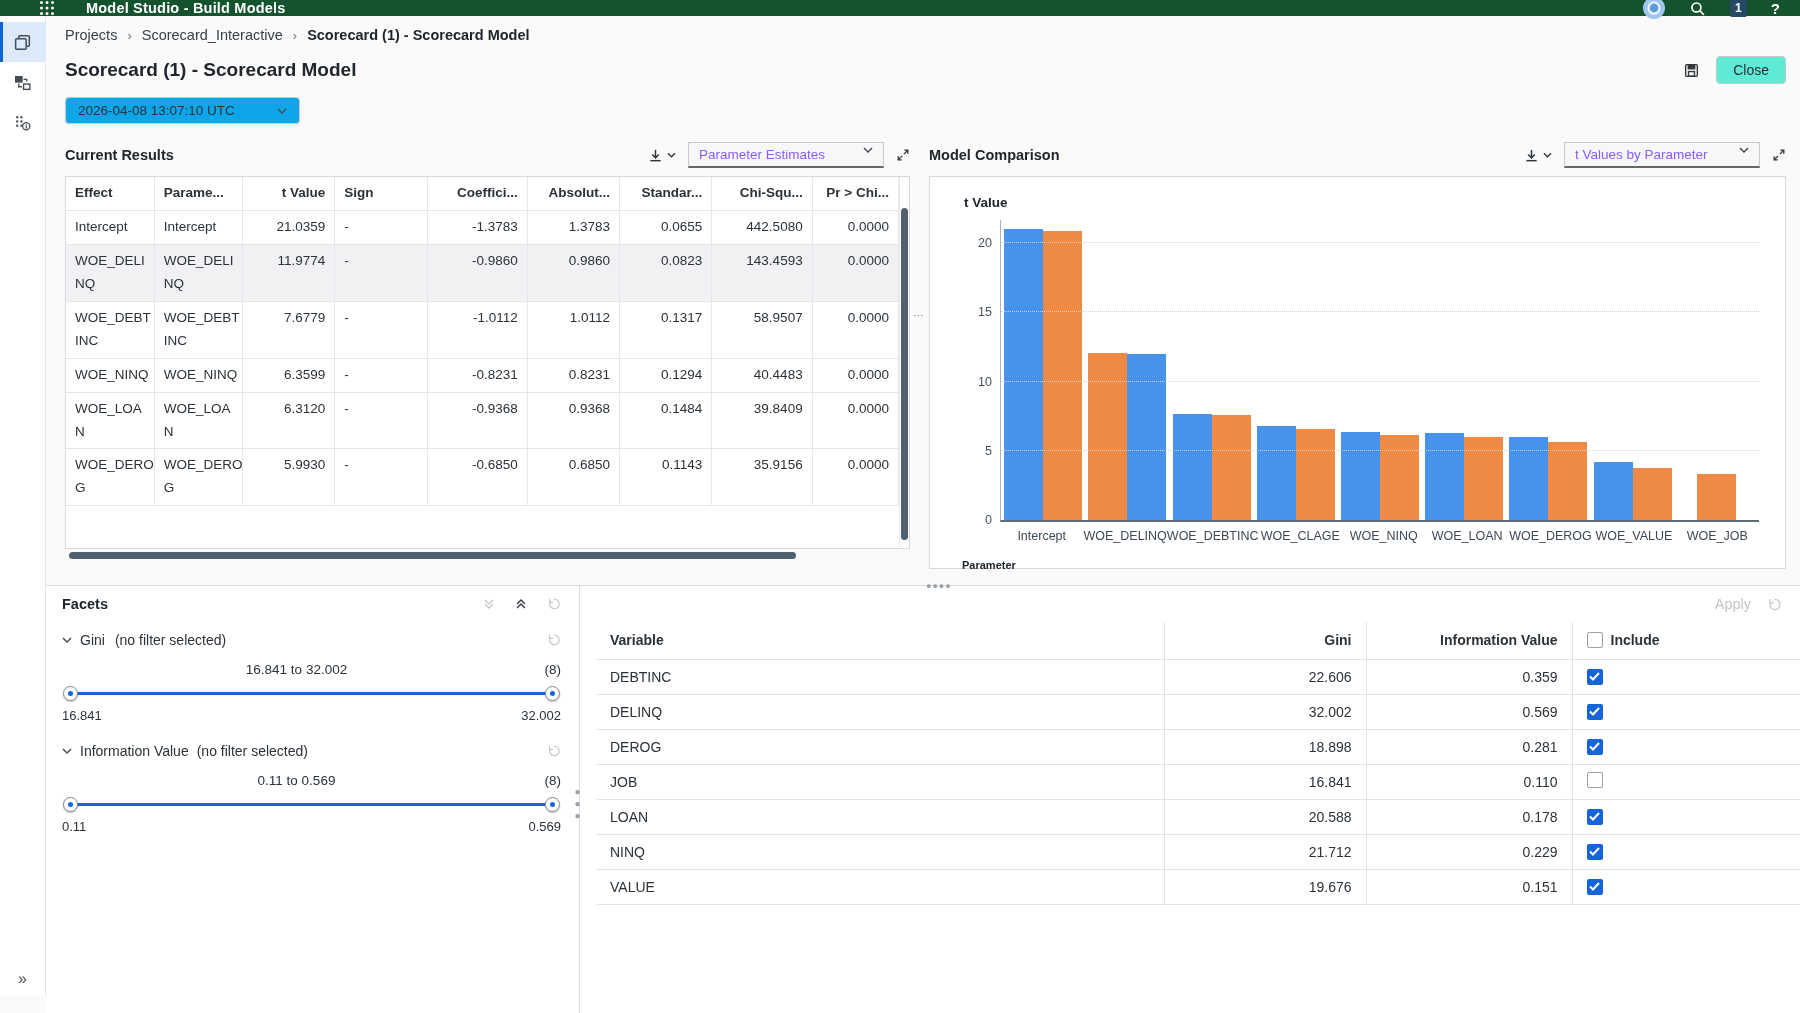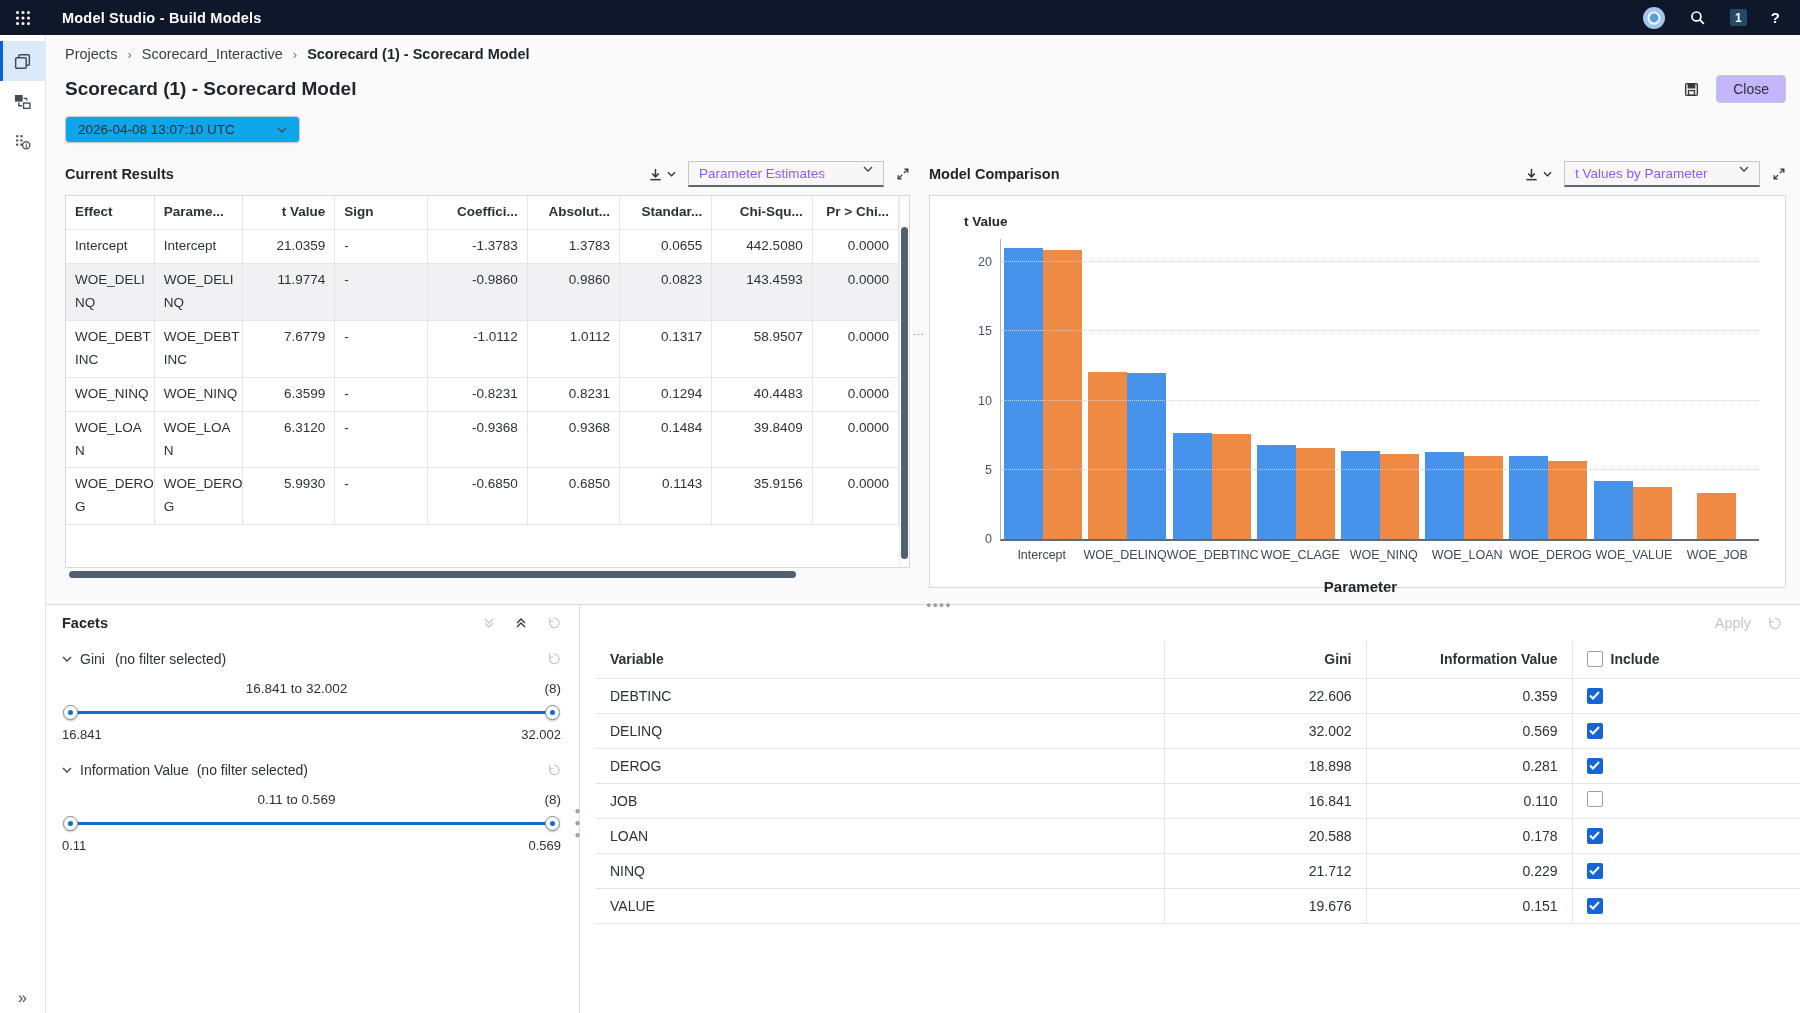--- a/index.html
+++ b/index.html
@@ -1,20 +1,20 @@
 <!DOCTYPE html>
 <html><head>
 <meta charset="utf-8">
 <style>
   * { box-sizing: border-box; margin:0; padding:0; }
   html,body { width:1800px; height:1013px; overflow:hidden; }
   body { font-family:"Liberation Sans", sans-serif; background:#fafafa; color:#2b3238; font-size:14px; }
 
   
-  .topbar { height:35px; background:#0f172a; display:flex; align-items:center; color:#fff; }
+  .topbar { height:16px; background:#14532d; display:flex; align-items:center; color:#fff;padding-left:24px; }
   .topbar .appgrid { width:46px; display:flex; justify-content:center; cursor:pointer; }
   .topbar .apptitle { font-weight:bold; font-size:14.5px; margin-left:16px; letter-spacing:.2px; }
   .topbar .right { margin-left:auto; display:flex; align-items:center; gap:24px; padding-right:20px; }
   .badge { min-width:17px; height:17px; background:#274968; color:#fff; font-size:12px; font-weight:bold;
            display:flex; align-items:center; justify-content:center; border-radius:2px; }
   .help { font-size:15px; font-weight:bold; cursor:pointer; }
 
   
   .app { display:flex; height:980px; }
   .sidebar { width:46px; background:#fff; border-right:1px solid #e3e3e3; display:flex; flex-direction:column;
@@ -27,21 +27,21 @@
 
   
   .breadcrumb { font-size:14.5px; color:#384048; display:flex; align-items:center; gap:10px; }
   .breadcrumb .sep { color:#6e767e; font-size:13px; }
   .breadcrumb .crumb { cursor:pointer; }
   .breadcrumb .current { font-weight:bold; color:#20262c; }
   .title-row { display:flex; align-items:center; margin-top:13px; }
   .page-title { font-size:19px; font-weight:bold; color:#20262c; }
   .title-tools { margin-left:auto; display:flex; align-items:center; gap:16px; }
   .icon-btn { color:#33383e; display:flex; align-items:center; cursor:pointer; }
-  .btn { background:#c4b5fd; border:1px solid #c6c9cc; border-radius:4px; padding:5px 16px; font-size:14px; color:#2b3238; cursor:pointer; }
+  .btn { background:#5eead4; border:1px solid #c6c9cc; border-radius:4px; padding:5px 16px; font-size:14px; color:#2b3238; cursor:pointer; }
 
   .timestamp { margin-top:13px; display:inline-flex; align-items:center; gap:42px; background:#0ea5e9;
                border:1px solid #c9cccf; border-radius:4px; padding:5px 12px; font-size:13.5px;
                box-shadow:0 1px 2px rgba(0,0,0,.08); cursor:pointer; }
   .chev { color:#4a5057; display:flex; }
 
   
   .top-panels { display:flex; margin-top:16px; }
   .panel-head { display:flex; align-items:center; height:30px; }
   .panel-title { font-weight:bold; font-size:14.5px; color:#20262c; }
@@ -72,21 +72,21 @@
   .chart-card { border:1px solid #d5d8dc; background:#fff; height:393px; margin-top:6px; padding:18px 26px 0 32px; }
   .chart-ylabel { font-weight:bold; font-size:13.5px; color:#20262c; margin-left:2px; }
   .plot { position:relative; margin-left:38px; margin-top:10px; height:302px; }
   .bars-area { position:absolute; left:0; right:0; bottom:0; top:0; border-left:1px solid #aeb4ba; border-bottom:2px solid #5f6a74; display:flex; align-items:flex-end; }
   .gridline { position:absolute; left:0; right:0; border-top:1px dotted #d2d2d2; }
   .ytick { position:absolute; right:calc(100% + 9px); transform:translateY(50%); font-size:12.5px; color:#49535d; }
   .bar-group { flex:1; display:flex; justify-content:center; align-items:flex-end; cursor:pointer; }
   .bar { width:39px; }
   .x-labels { display:flex; margin-left:38px; margin-top:7px; }
   .x-labels div { flex:1; text-align:center; font-size:12.5px; color:#3e4953; }
-  .x-title { text-align:center; font-weight:bold; font-size:15px; margin-top:16px; color:#20262c; }
+  .x-title { font-weight:bold; font-size:11px; margin-top:16px; color:#20262c; }
 
   
   .bottom { display:flex; margin:16px -14px 0 -19px; border-top:1px solid #d9dbde; height:442px; background:#fff; position:relative; }
   .bottom .h-handle { position:absolute; top:-5px; left:880px; color:#9aa1a8; font-size:9px; letter-spacing:1px; cursor:row-resize; }
 
   .facets { width:534px; flex:0 0 534px; border-right:1px solid #dcdee1; padding:10px 18px 0 16px; position:relative; }
   .facets .v-handle { position:absolute; right:-4px; top:200px; color:#9aa1a8; font-size:10px; writing-mode:vertical-lr; letter-spacing:1px; cursor:col-resize; }
   .facets-head { display:flex; align-items:center; }
   .facets-head .ficons { margin-left:auto; display:flex; align-items:center; gap:20px; }
   .gray-ic { color:#c6c8ca; display:flex; cursor:pointer; }

